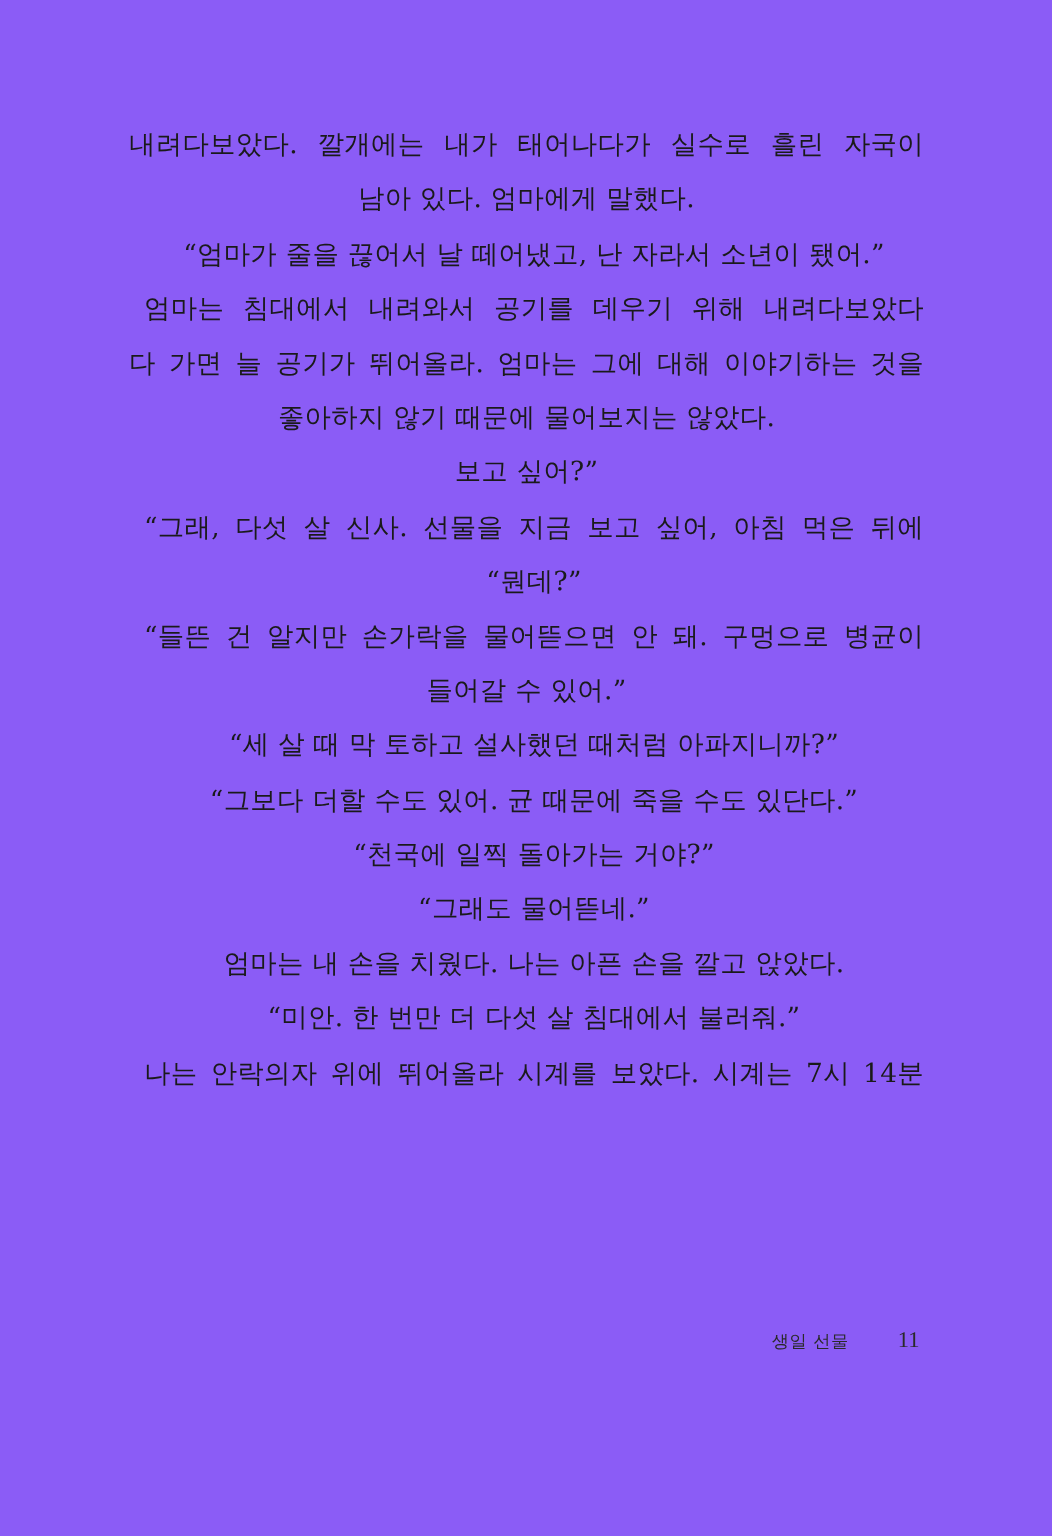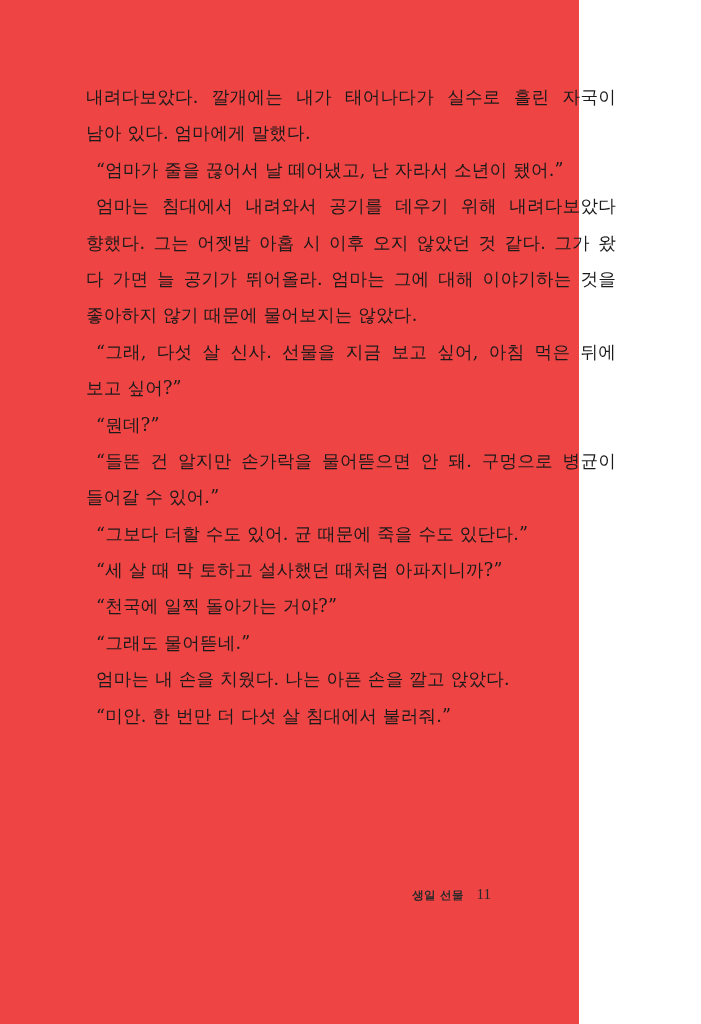--- a/index.html
+++ b/index.html
@@ -12,86 +12,87 @@
       height: 1024px;
       position: relative;
       overflow: hidden;
       font-family: "DejaVu Serif", "Liberation Serif", serif;
       color: #1a1a1a;
     }
     .page {
       position: absolute;
       left: 0;
       top: 0;
-      width: 579px;
+      width: 701px;
       height: 1024px;
-      background: #ef4444;
+      background: #8b5cf6;
     }
     .text-block {
       position: absolute;
       left: 86px;
       top: 79px;
       width: 530px;
     }
     .line {
       display: block;
       height: 36.4px;
       line-height: 36.4px;
       font-size: 17.6px;
       white-space: nowrap;
       letter-spacing: 0.2px;
+      text-align: center;
     }
     .line.justify {
       text-align: justify;
       text-align-last: justify;
     }
     .line.indent {
       padding-left: 10px;
     }
     .footer {
       position: absolute;
       top: 886px;
       right: 88px;
       font-size: 12px;
       color: #2a2a2a;
       white-space: nowrap;
     }
     .footer .title {
       font-size: 11.5px;
       margin-right: 9px;
       letter-spacing: 0.3px;
-      font-weight: bold;
     }
     .footer .num {
       font-family: "Liberation Serif", serif;
       font-size: 15px;
+      margin-left: 20px;
     }
   </style>
 </head>
 <body>
 
 <div class="page">
   <div class="text-block" id="text-block">
       <span class="line justify">내려다보았다. 깔개에는 내가 태어나다가 실수로 흘린 자국이</span>
       <span class="line">남아 있다. 엄마에게 말했다.</span>
       <span class="line indent">“엄마가 줄을 끊어서 날 떼어냈고, 난 자라서 소년이 됐어.”</span>
       <span class="line indent justify">엄마는 침대에서 내려와서 공기를 데우기 위해 내려다보았다</span>
-      <span class="line justify">향했다. 그는 어젯밤 아홉 시 이후 오지 않았던 것 같다. 그가 왔</span>
       <span class="line justify">다 가면 늘 공기가 뛰어올라. 엄마는 그에 대해 이야기하는 것을</span>
       <span class="line">좋아하지 않기 때문에 물어보지는 않았다.</span>
+      <span class="line">보고 싶어?”</span>
       <span class="line indent justify">“그래, 다섯 살 신사. 선물을 지금 보고 싶어, 아침 먹은 뒤에</span>
-      <span class="line">보고 싶어?”</span>
       <span class="line indent">“뭔데?”</span>
       <span class="line indent justify">“들뜬 건 알지만 손가락을 물어뜯으면 안 돼. 구멍으로 병균이</span>
       <span class="line">들어갈 수 있어.”</span>
+      <span class="line indent">“세 살 때 막 토하고 설사했던 때처럼 아파지니까?”</span>
       <span class="line indent">“그보다 더할 수도 있어. 균 때문에 죽을 수도 있단다.”</span>
-      <span class="line indent">“세 살 때 막 토하고 설사했던 때처럼 아파지니까?”</span>
       <span class="line indent">“천국에 일찍 돌아가는 거야?”</span>
       <span class="line indent">“그래도 물어뜯네.”</span>
       <span class="line indent">엄마는 내 손을 치웠다. 나는 아픈 손을 깔고 앉았다.</span>
       <span class="line indent">“미안. 한 번만 더 다섯 살 침대에서 불러줘.”</span>
+      <span class="line indent justify">나는 안락의자 위에 뛰어올라 시계를 보았다. 시계는 7시 14분</span>
     </div>
 
   <div class="footer">
     <span class="title">생일 선물</span>
     <span class="num">11</span>
   </div>
 </div>
 
 </body></html>

